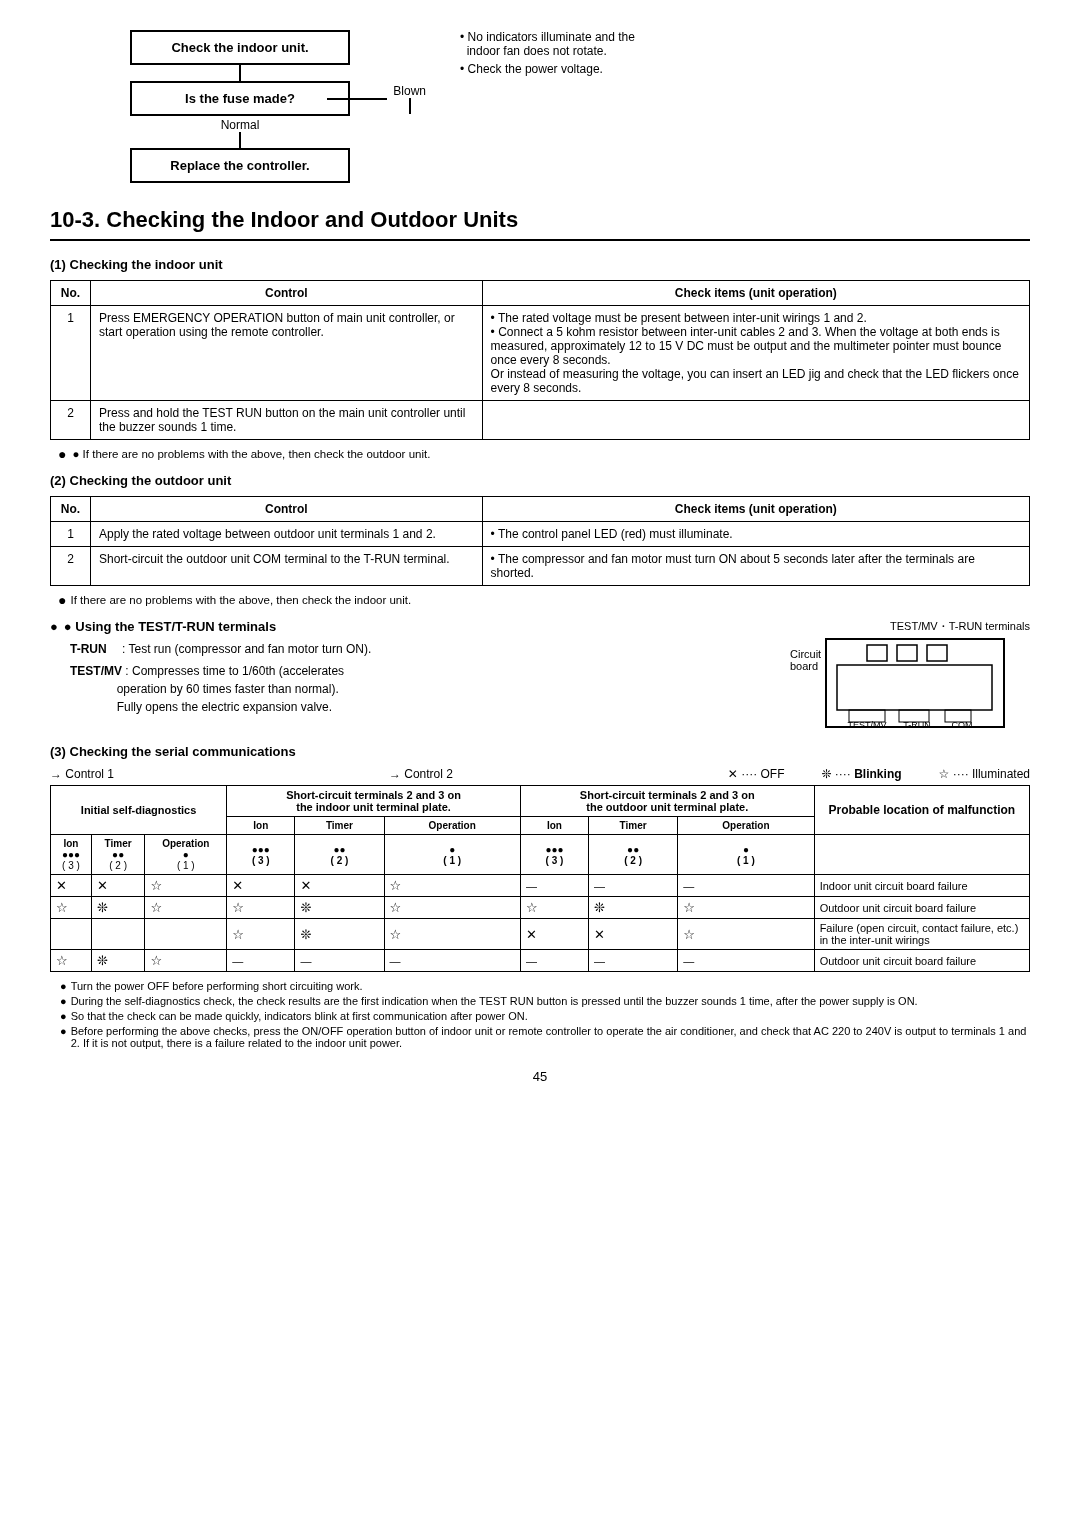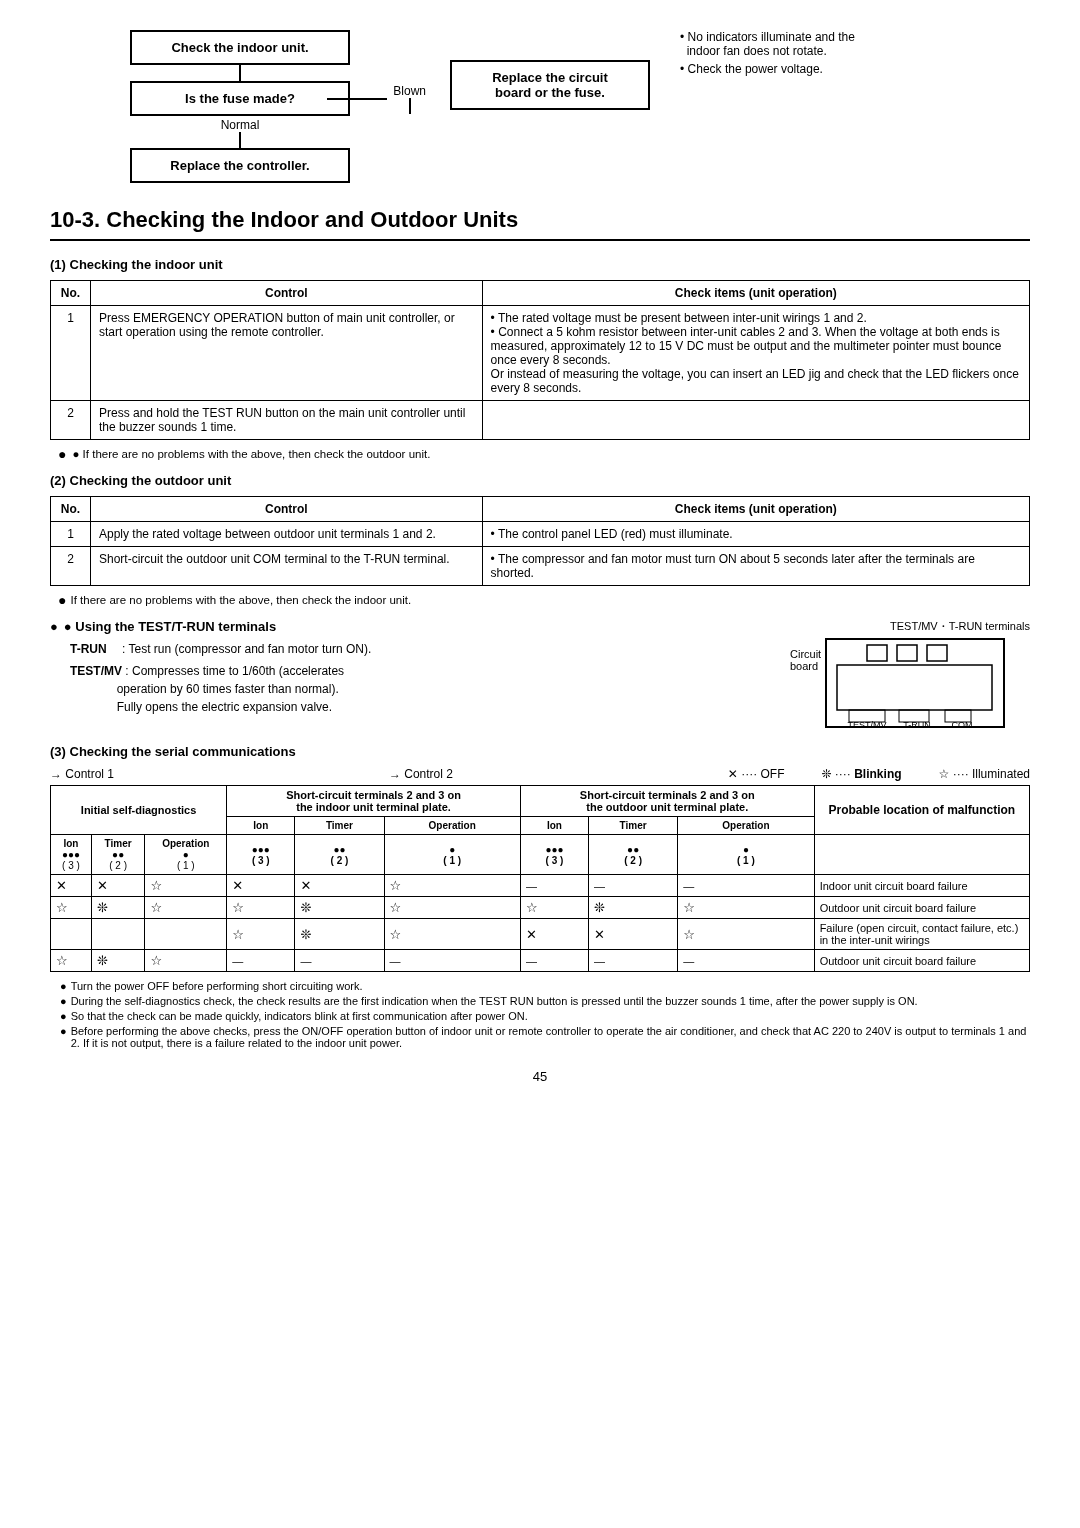--- a/index.html
+++ b/index.html
@@ -179,25 +179,20 @@
             <div style="width:2px;height:16px;background:#000;"></div>
           </div>
         </div>
       </div>
       <div style="display:flex;flex-direction:column;align-items:center;width:100%;">
         <span style="font-size:12px;margin-top:2px;">Normal</span>
         <div class="flow-vert-line"></div>
         <div class="flow-box" style="min-width:220px;">Replace the controller.</div>
       </div>
     </div>
-    <div style="display:flex;flex-direction:column;align-items:flex-start;padding-left:20px;margin-top:30px;">
-      <div class="flow-box" style="font-size:13px;text-align:center;min-width:200px;">
-        <span>Replace the circuit<br>board or the fuse.</span>
-      </div>
-    </div>
     <div class="flowchart-right" style="margin-top:0;padding-top:0;">
       <div style="margin-bottom:4px;">• No indicators illuminate and the<br>&nbsp;&nbsp;indoor fan does not rotate.</div>
       <div>• Check the power voltage.</div>
     </div>
   </div>
 </div>
 
 <div class="section-title" style="margin-top:10px;">10-3. Checking the Indoor and Outdoor Units</div>
 
 <div style="margin-bottom:12px;">

